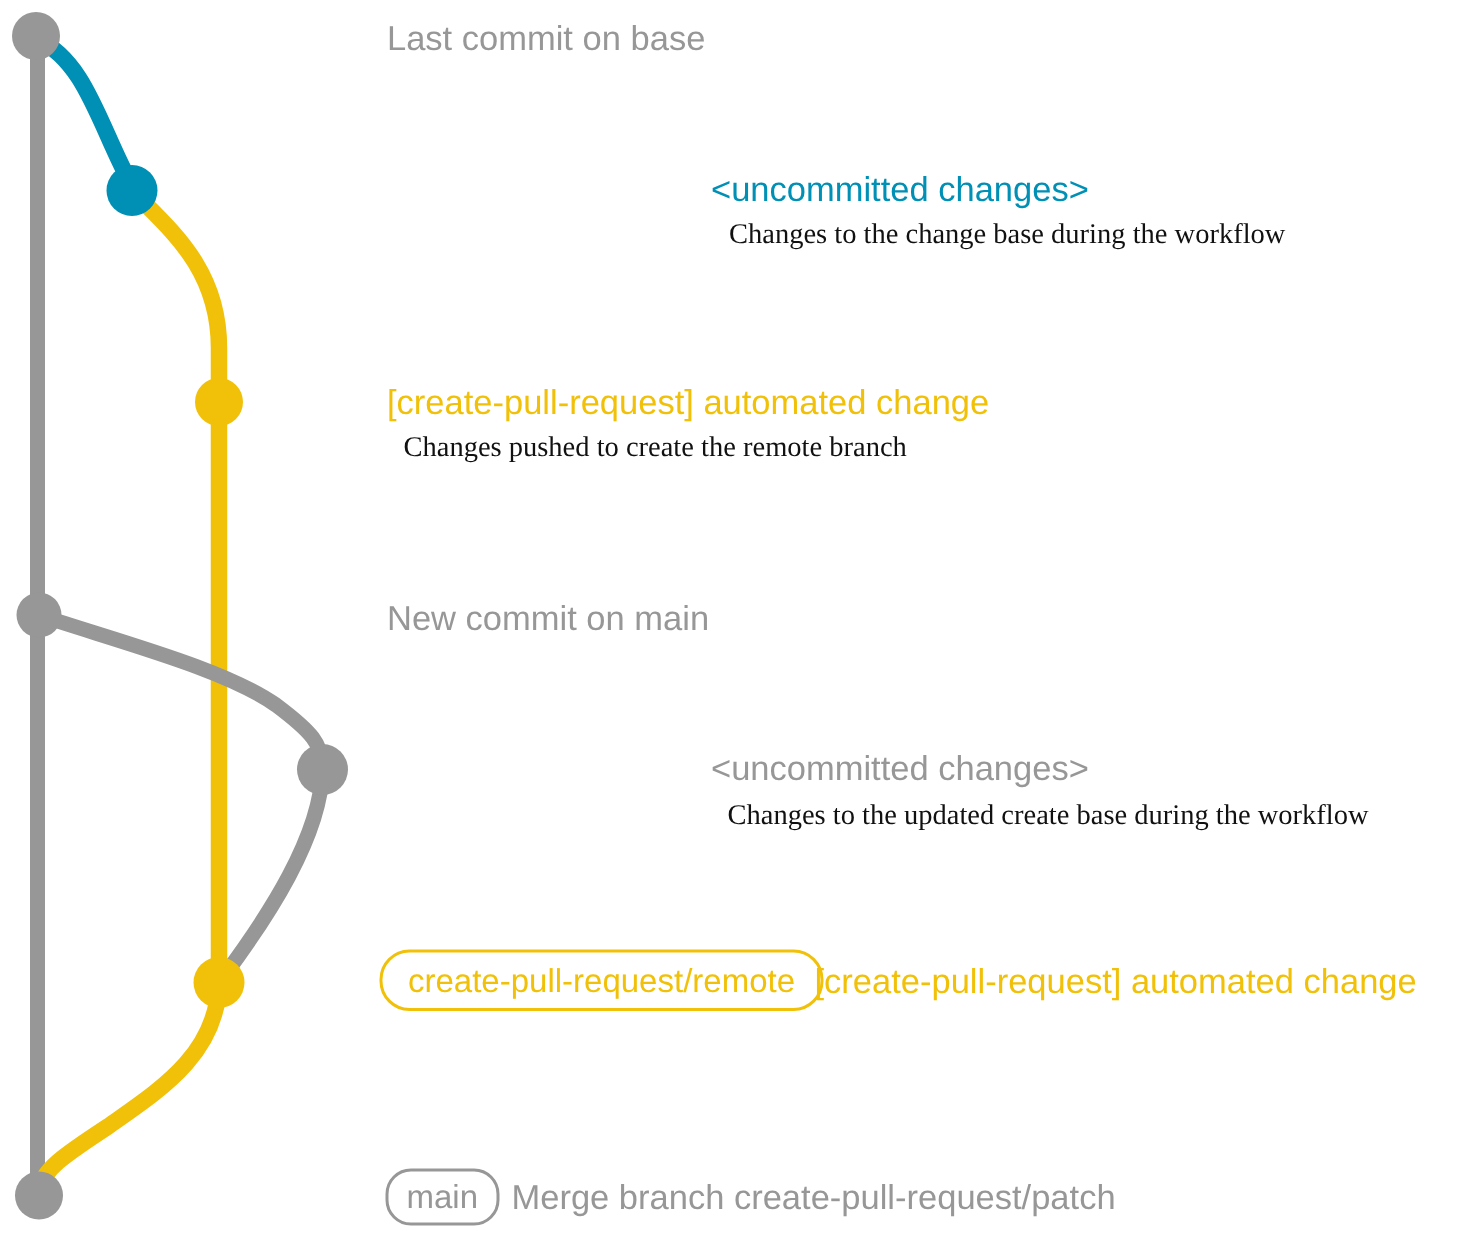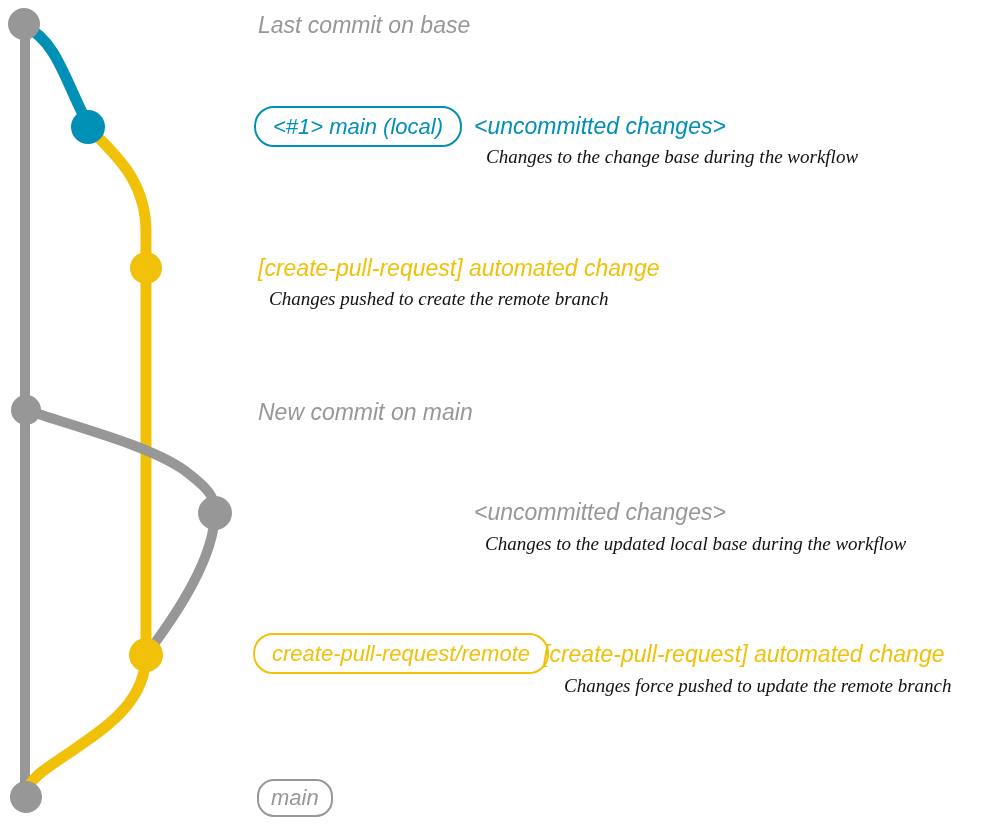--- a/index.html
+++ b/index.html
@@ -10,21 +10,20 @@
   }
   * { margin: 0; padding: 0; box-sizing: border-box; }
   html, body { background: #ffffff; }
   .canvas {
     position: relative;
     width: 981px;
     height: 827px;
     background: #ffffff;
     overflow: hidden;
     font-family: "Liberation Sans", sans-serif;
-    font-style: italic;
   }
   .graph-svg {
     position: absolute;
     left: 0; top: 0;
     width: 981px; height: 827px;
   }
   .msg {
     position: absolute;
     font-size: 23px;
     line-height: 30px;
@@ -74,31 +73,30 @@
     <circle cx="88" cy="127" r="17" style="fill: var(--branch-blue);"></circle>
     <circle cx="146" cy="268" r="16" style="fill: var(--branch-yellow);"></circle>
     <circle cx="26" cy="410" r="15" style="fill: var(--base-gray);"></circle>
     <circle cx="215" cy="513" r="17" style="fill: var(--base-gray);"></circle>
     <circle cx="146" cy="655" r="17" style="fill: var(--branch-yellow);"></circle>
     <circle cx="26" cy="797" r="16" style="fill: var(--base-gray);"></circle>
   </svg>
 
   <div class="msg c-gray" style="left:258px; top:10px;">Last commit on base</div>
 
-  <div class="badge c-blue" style="left:254px; top:106px;">&lt;#1&gt; main (local)</div>
   <div class="msg c-blue" style="left:474px; top:111px;">&lt;uncommitted changes&gt;</div>
   <div class="note" style="left:486px; top:144px;">Changes to the change base during the workflow</div>
 
   <div class="msg c-yellow" style="left:258px; top:253px;">[create-pull-request] automated change</div>
   <div class="note" style="left:269px; top:286px;">Changes pushed to create the remote branch</div>
 
   <div class="msg c-gray" style="left:258px; top:397px;">New commit on main</div>
 
   <div class="msg c-gray" style="left:474px; top:497px;">&lt;uncommitted changes&gt;</div>
-  <div class="note" style="left:485px; top:531px;">Changes to the updated local base during the workflow</div>
+  <div class="note" style="left:485px; top:531px;">Changes to the updated create base during the workflow</div>
 
   <div class="badge c-yellow" style="left:253px; top:633px;">create-pull-request/remote</div>
   <div class="msg c-yellow" style="left:543px; top:639px;">[create-pull-request] automated change</div>
-  <div class="note" style="left:564px; top:673px;">Changes force pushed to update the remote branch</div>
 
   <div class="badge small c-gray" style="left:257px; top:779px;">main</div>
+  <div class="msg c-gray" style="left:341px; top:783px;">Merge branch create-pull-request/patch</div>
 
 </div>
 
 </body></html>

